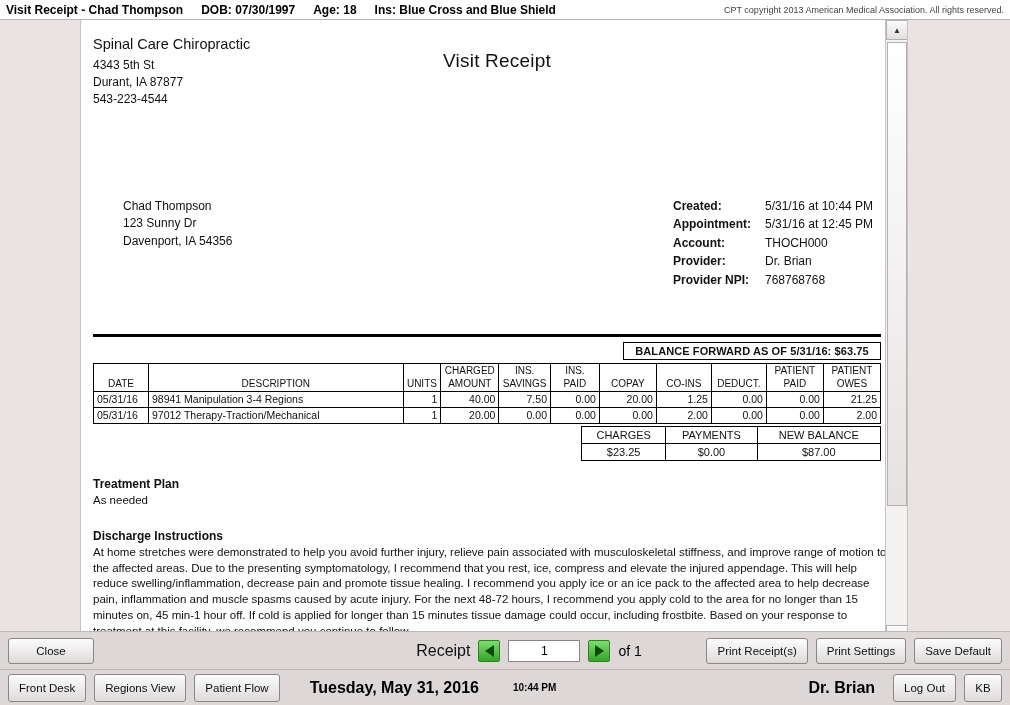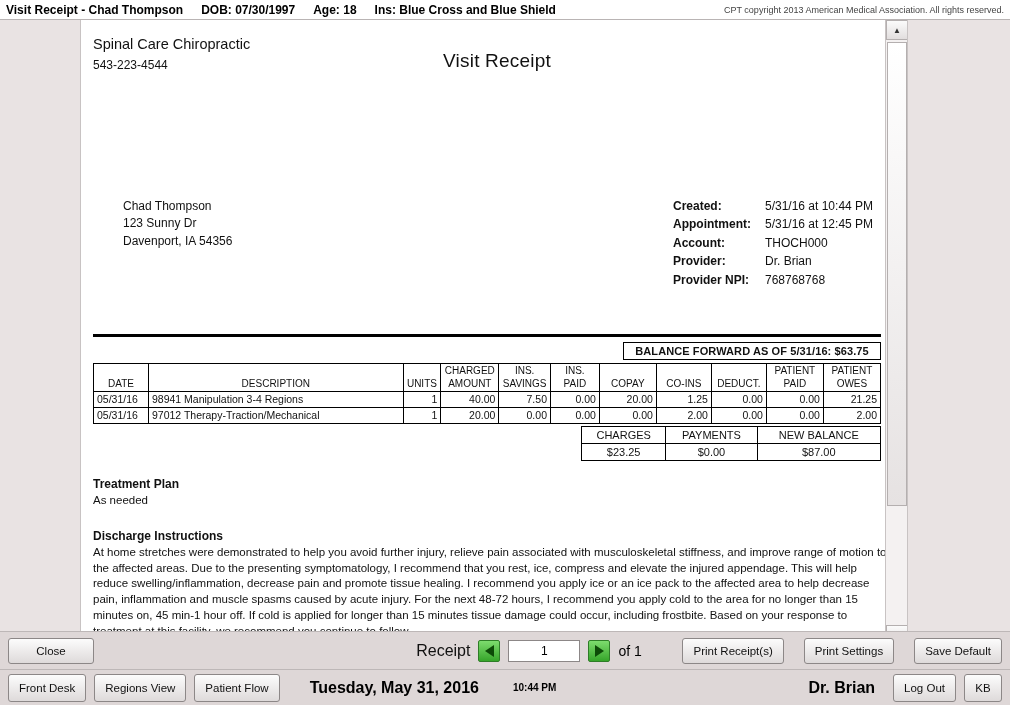--- a/index.html
+++ b/index.html
@@ -278,21 +278,21 @@
     border: 1px solid #8c8787;
     background: #fff;
     text-align: center;
     font-size: 12px;
     font-family: "Liberation Sans", sans-serif;
   }
   .of-label { font-size: 14px; }
   .right-btns {
     margin-left: auto;
     display: flex;
-    gap: 20px;
+    gap: 8px;
     align-items: flex-start;
     z-index: 2;
   }
 
   
   .statusbar {
     flex: 0 0 auto;
     height: 36px;
     background: #ded7d7;
     border-top: 1px solid #bdb7b7;
@@ -335,20 +335,22 @@
   </div>
 
   <div class="workarea">
 
     <div class="page">
       <div class="page-inner">
 
         <div class="rc-head">
           <div class="clinic">
             <div class="cname">Spinal Care Chiropractic</div>
+            <div>4343 5th St</div>
+            <div>Durant, IA  87877</div>
             <div>543-223-4544</div>
           </div>
           <div class="rc-title">Visit Receipt</div>
         </div>
 
         <div class="mid-block">
           <div class="patient-addr">
             <div>Chad Thompson</div>
             <div>123 Sunny Dr</div>
             <div>Davenport, IA  54356</div>

